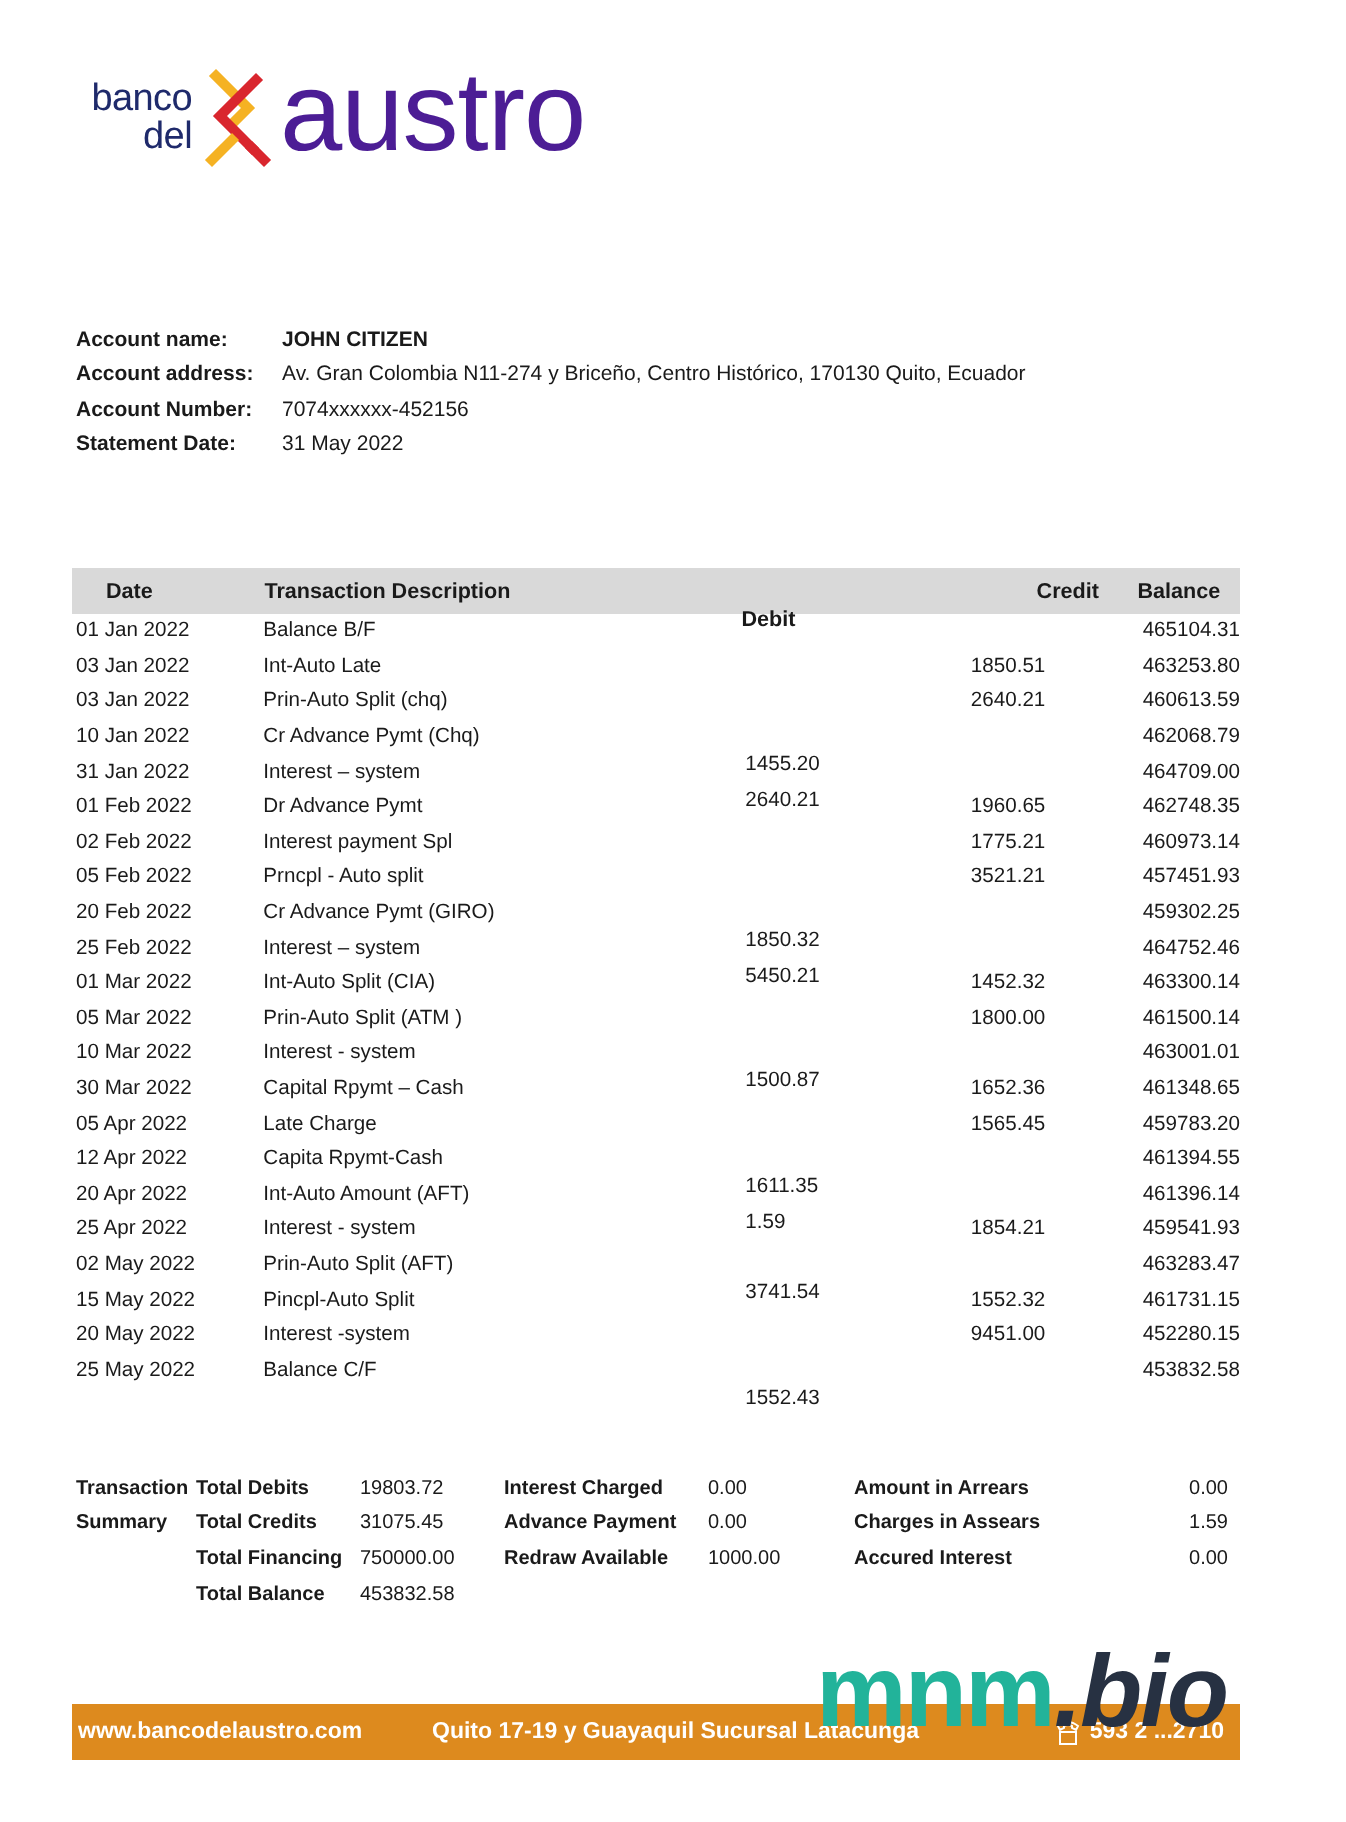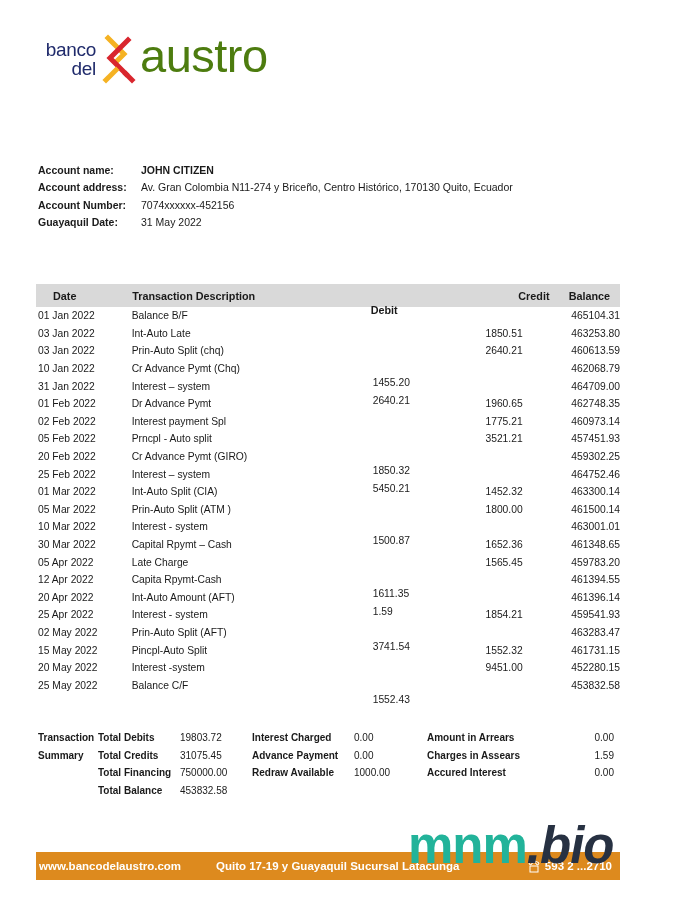--- a/index.html
+++ b/index.html
@@ -1,42 +1,42 @@
 <!DOCTYPE html>
 <html><head>
 <meta charset="utf-8">
 <style>
   html, body { margin:0; padding:0; background:#ffffff; }
   body { width:673px; height:911px; position:relative; overflow:hidden;
          font-family:"Liberation Sans", "DejaVu Sans", sans-serif; color:#1a1a1a; }
   .logo { position:absolute; left:34px; top:34px; height:50px; display:flex; align-items:center; }
   .logo-small { font-size:19px; line-height:19px; color:#1f2a6b; text-align:right; width:62px; letter-spacing:-0.3px; }
   .logo-mark { width:34px; height:50px; margin:0 4px 0 6px; }
-  .logo-big { font-size:47px; font-weight:500; color:#4d7c0f; letter-spacing:-0.5px; line-height:50px; margin-top:-6px; }
+  .logo-big { font-size:56px; font-weight:500; color:#4c1d95; letter-spacing:-0.5px; line-height:50px; margin-top:-6px; }
 
   .acct { position:absolute; left:38px; top:161px; font-size:10.5px; }
   .acct-row { display:flex; height:17.5px; align-items:center; }
   .acct-label { width:103px; font-weight:bold; }
   .acct-value b { font-weight:bold; }
 
   .tx { position:absolute; left:36px; top:284px; width:584px; font-size:10.3px; }
   .tx-head { display:flex; height:23px; align-items:center; background:#d9d9d9; font-weight:bold; font-size:10.8px; }
   .tx-row { display:flex; height:17.6px; align-items:center; }
   .c-date { width:105px; padding-left:2px; box-sizing:border-box; }
   .tx-head .c-date { padding-left:17px; }
   .c-desc { width:265px; }
   .c-debit { width:124px; text-align:left;margin-top:28px; }
   .tx-head .c-debit { width:128px; padding-right:4px; box-sizing:border-box; }
   .c-credit { width:82px; text-align:left; }
   .tx-head .c-credit { width:78px; text-align:left; padding-left:32px; box-sizing:border-box; }
   .c-bal { width:66px; text-align:right; }
   .tx-head .c-bal { text-align:left; padding-left:9px; box-sizing:border-box; width:66px; }
 
   .sum { position:absolute; left:38px; top:732px; font-size:10px; }
-  .sum-row { display:flex; height:17.7px; align-items:flex-start; }
+  .sum-row { display:flex; height:17.7px; align-items:flex-end; }
   .s1 { width:60px; font-weight:bold; }
   .s2 { width:82px; font-weight:bold; }
   .s3 { width:72px; }
   .s4 { width:102px; font-weight:bold; }
   .s5 { width:73px; }
   .s6 { width:140px; font-weight:bold; }
   .s7 { width:47px; text-align:right; }
 
   .footer { position:absolute; left:36px; top:852px; width:584px; height:28px; background:#dd8a1e;
             color:#ffffff; font-size:11.5px; font-weight:bold; display:flex; align-items:center; }
@@ -73,21 +73,21 @@
   </div>
   <div class="acct-row">
     <div class="acct-label">Account address:</div>
     <div class="acct-value">Av. Gran Colombia N11-274 y Briceño, Centro Histórico, 170130 Quito, Ecuador</div>
   </div>
   <div class="acct-row">
     <div class="acct-label">Account Number:</div>
     <div class="acct-value">7074xxxxxx-452156</div>
   </div>
   <div class="acct-row">
-    <div class="acct-label">Guayaquil Date:</div>
+    <div class="acct-label">Statement Date:</div>
     <div class="acct-value">31 May 2022</div>
   </div>
 </div>
 
 <div class="tx">
   <div class="tx-head">
     <div class="c-date">Date</div>
     <div class="c-desc">Transaction Description</div>
     <div class="c-debit">Debit</div>
     <div class="c-credit">Credit</div>

